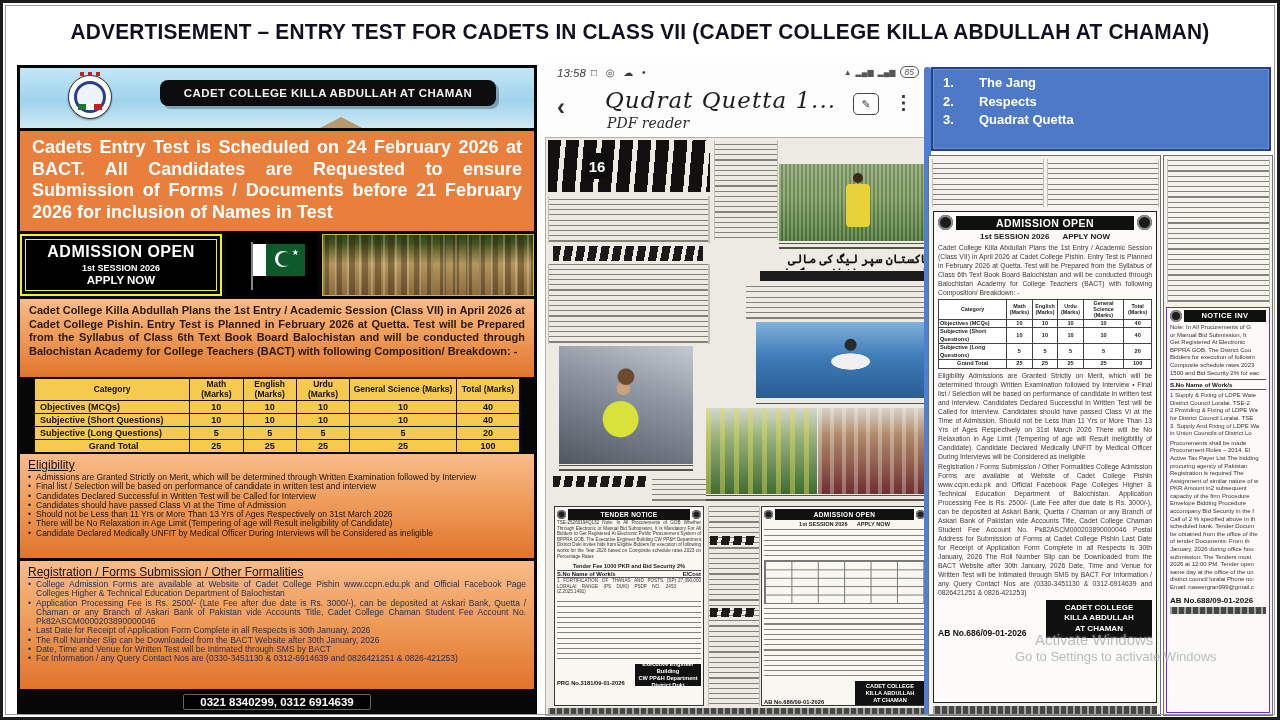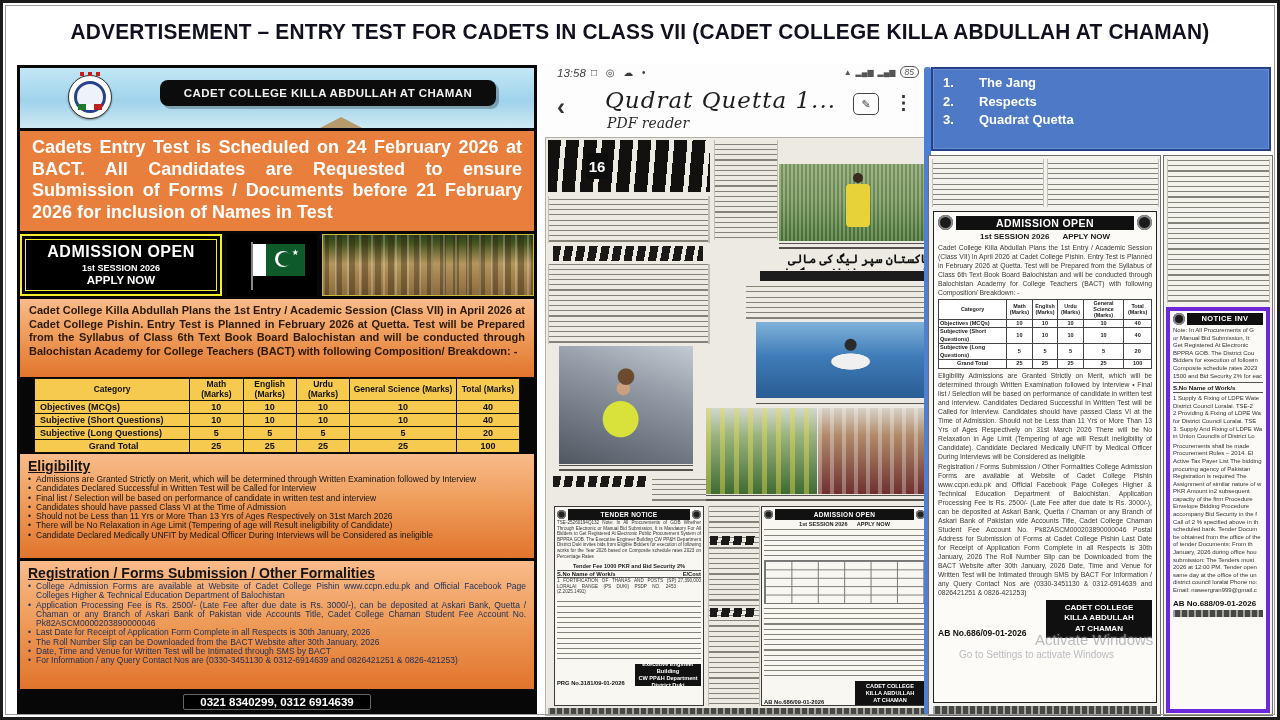--- a/index.html
+++ b/index.html
@@ -59,21 +59,21 @@
   table.marks{border-collapse:collapse;width:486px;background:#f6c94f}
   table.marks th,table.marks td{border:1px solid #111;color:#111;text-align:center;padding:1px 2px}
   table.marks th{font-size:8.5px;font-weight:bold;line-height:9.5px}
   table.marks td{font-size:9px;font-weight:bold}
   table.marks td.cat{text-align:left;padding-left:5px}
   table.marks tr.gt td.cat{text-align:center;font-weight:bold}
   .c0{width:32%}.c1{width:11%}.c2{width:11%}.c3{width:11%}.c4{width:22%}.c5{width:13%}
   .block{padding:4px 8px}
   .elig{height:104px;flex:none}
   .reg{height:128px;flex:none}
-  .bhead{font-size:14px;font-weight:bold;text-decoration:underline;color:#141414;margin-bottom:1px}
+  .bhead{font-size:12px;font-weight:normal;text-decoration:underline;color:#141414;margin-bottom:1px}
   .b{position:relative;padding-left:8px;font-size:8.5px;line-height:9.3px;font-weight:normal;text-align:justify}
   .b::before{content:"•";position:absolute;left:0;top:0}
   .elig .b{color:#161616}
   .reg .b{color:#1a2e5a}
   .pillrow{flex:1;display:flex;align-items:center;justify-content:center}
   .pill{background:#000;border:1px solid #666;color:#fff;font-size:11.5px;font-weight:bold;
     padding:1px 16px;border-radius:2px}
   
   .phone{position:absolute;left:540px;top:60px;width:388px;height:655px;background:#fdfdfd}
   .pstat{position:absolute;left:0;top:0;right:0;height:22px;font-size:11.5px;color:#3c3c3c}
@@ -159,31 +159,31 @@
   table.mini{border-collapse:collapse;width:100%;background:#fff;margin:2px 0}
   table.mini th,table.mini td{border:.8px solid #444;color:#222;text-align:center;padding:0 1px}
   table.mini th{font-size:5.4px;line-height:6.2px;font-weight:bold}
   table.mini td{font-size:5.6px;font-weight:bold;line-height:7.5px}
   table.mini td.cat{text-align:left}
   .adbot{display:flex;justify-content:space-between;align-items:flex-end;margin-top:3px}
   .adref{font-size:8.5px;font-weight:bold;color:#111}
   .colbox{background:#101010;color:#fff;font-weight:bold;font-size:8px;line-height:10.5px;
     width:106px;height:38px;text-align:center;white-space:pre-line;display:flex;
     align-items:center;justify-content:center}
-  .noticead{position:absolute;left:2px;top:151px;right:2px;bottom:2px;border:4px solid #6d28d9;
+  .noticead{position:absolute;left:2px;top:151px;right:2px;bottom:2px;border:1px solid #6d28d9;
     background:#fbfaf6;padding:2px 3px;box-sizing:border-box;overflow:hidden}
   .tinypre{font-size:6px;line-height:7.6px;color:#333;white-space:pre-line}
   .tinybold{font-size:6.2px;font-weight:bold;color:#111;border-top:.8px solid #555;
     border-bottom:.8px solid #555;padding:1px 0;margin:2px 0}
   .nref{font-size:8px;font-weight:bold;color:#111;margin-top:4px}
   
   .wmark{position:absolute;z-index:55;color:rgba(150,152,158,.65);pointer-events:none;
     text-shadow:0 0 2px rgba(255,255,255,.6)}
   .wm1{left:1032px;top:628px;font-size:15px}
-  .wm2{left:956px;top:646px;font-size:10px}
+  .wm2{left:1012px;top:646px;font-size:13px}
 </style>
 </head>
 <body>
 
 <div class="page">
   <div class="frame-inner"></div>
 
   <div class="titlebar">
     <h1>ADVERTISEMENT – ENTRY TEST FOR CADETS IN CLASS VII (CADET COLLEGE KILLA ABDULLAH AT CHAMAN)</h1>
   </div>
@@ -266,22 +266,22 @@
               <td>25</td>
               <td>100</td>
           </tr>
         </tbody>
       </table>
     </div>
 
     <div class="block elig gradblock">
       <div class="bhead">Eligibility</div>
       <div class="b">Admissions are Granted Strictly on Merit, which will be determined through Written Examination followed by Interview</div>
+      <div class="b">Final list / Selection will be based on performance of candidate in written test and interview</div>
       <div class="b">Candidates Declared Successful in Written Test will be Called for Interview</div>
-      <div class="b">Final list / Selection will be based on performance of candidate in written test and interview</div>
       <div class="b">Candidates should have passed Class VI at the Time of Admission</div>
       <div class="b">Should not be Less than 11 Yrs or More Than 13 Yrs of Ages Respectively on 31st March 2026</div>
       <div class="b">There will be No Relaxation in Age Limit (Tempering of age will Result ineligibility of Candidate)</div>
       <div class="b">Candidate Declared Medically UNFIT by Medical Officer During Interviews will be Considered as ineligible</div>
     </div>
 
     <div class="block reg gradblock">
       <div class="bhead">Registration / Forms Submission / Other Formalities</div>
       <div class="b">College Admission Forms are available at Website of Cadet College Pishin www.ccpn.edu.pk and Official Facebook Page Colleges Higher &amp; Technical Education Department of Balochistan</div>
       <div class="b">Application Processing Fee is Rs. 2500/- (Late Fee after due date is Rs. 3000/-), can be deposited at Askari Bank, Quetta / Chaman or any Branch of Askari Bank of Pakistan vide Accounts Title, Cadet College Chaman Student Fee Account No. Pk82ASCM0000203890000046</div>

